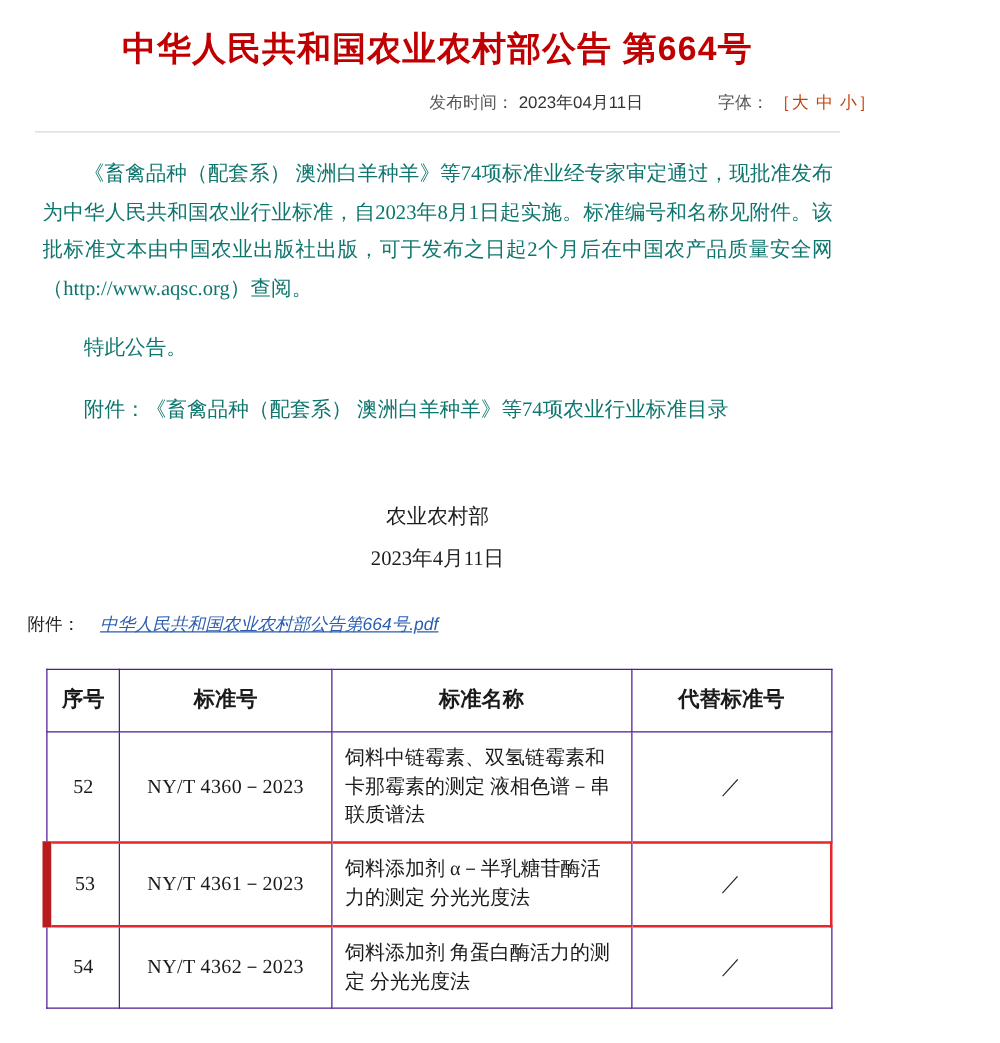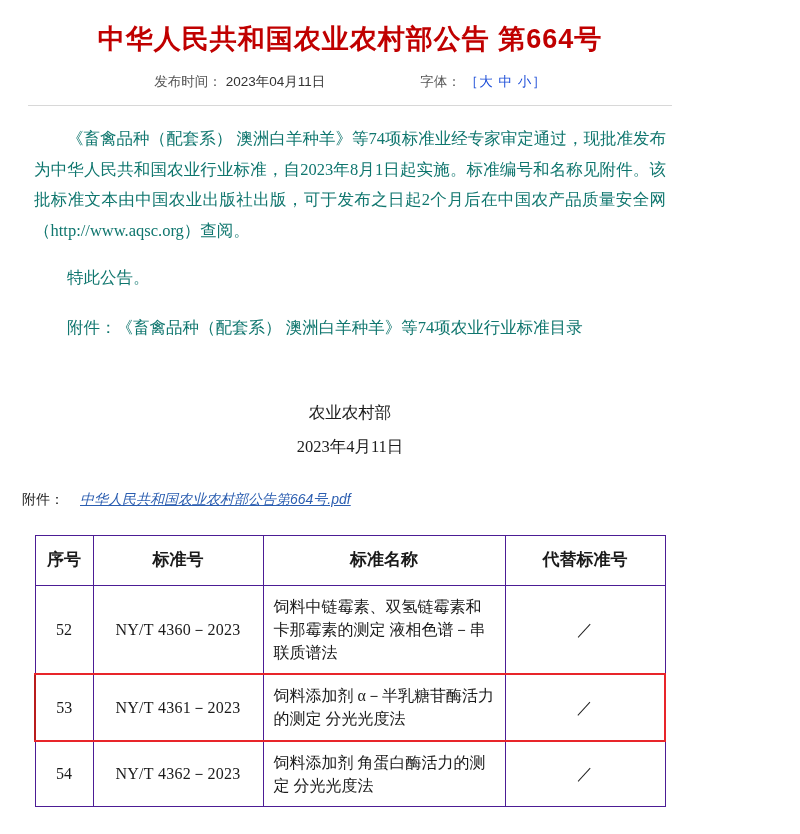--- a/index.html
+++ b/index.html
@@ -25,41 +25,41 @@
     font-family: "Liberation Sans", sans-serif;
     font-weight: bold;
     font-size: 27px;
     color: #c00000;
     letter-spacing: 1px;
     padding-top: 22px;
     line-height: 1.3;
   }
   .meta-row {
     display: flex;
-    justify-content: center;
+    justify-content: flex-end;
     align-items: center;
-    gap: 95px;
+    gap: 60px;
     font-size: 13.5px;
     color: #444;
     margin-top: 16px;
     font-family: "Liberation Sans", sans-serif;
   }
   .meta-item {
     display: flex;
     align-items: baseline;
     gap: 4px;
   }
   .meta-label {
     color: #555;
   }
   .meta-value {
     color: #333;
   }
   .font-sizes {
-    color: #1d4ed8;
+    color: #c2410c;
   }
   .font-sizes .fs {
     padding: 0 1px;
     cursor: pointer;
   }
   .divider {
     border: 0;
     border-top: 1px solid #d8d8d8;
     margin: 14px 28px 0 28px;
   }
@@ -126,21 +126,21 @@
   col.c-name { width: auto; }
   col.c-alt { width: 160px; }
   td.c-center { text-align: center; }
   td.c-code-cell { text-align: center; letter-spacing: 0.3px; }
   td.c-name-cell { text-align: left; }
   tr.highlight td {
     border-top: 2px solid #e8252a;
     border-bottom: 2px solid #e8252a;
   }
   tr.highlight td:first-child {
-    border-left: 2px solid #b91c1c;
+    border-left: 7px solid #b91c1c;
   }
   tr.highlight td:last-child {
     border-right: 2px solid #e8252a;
   }
   .clip-bottom {
     position: absolute;
     left: 0;
     top: 826px;
     width: 800px;
     height: 8px;

